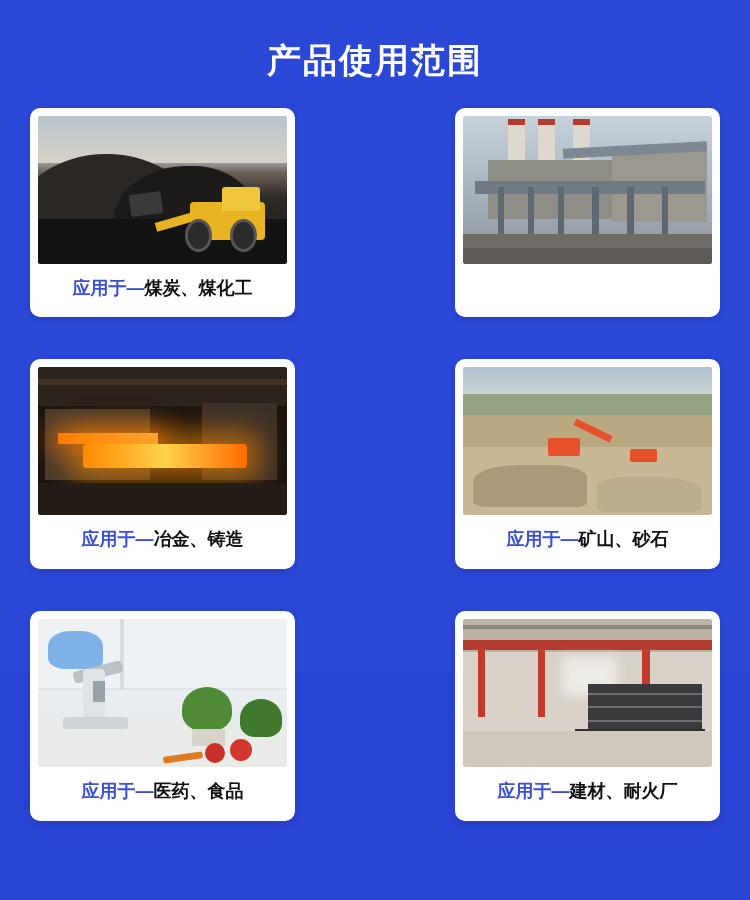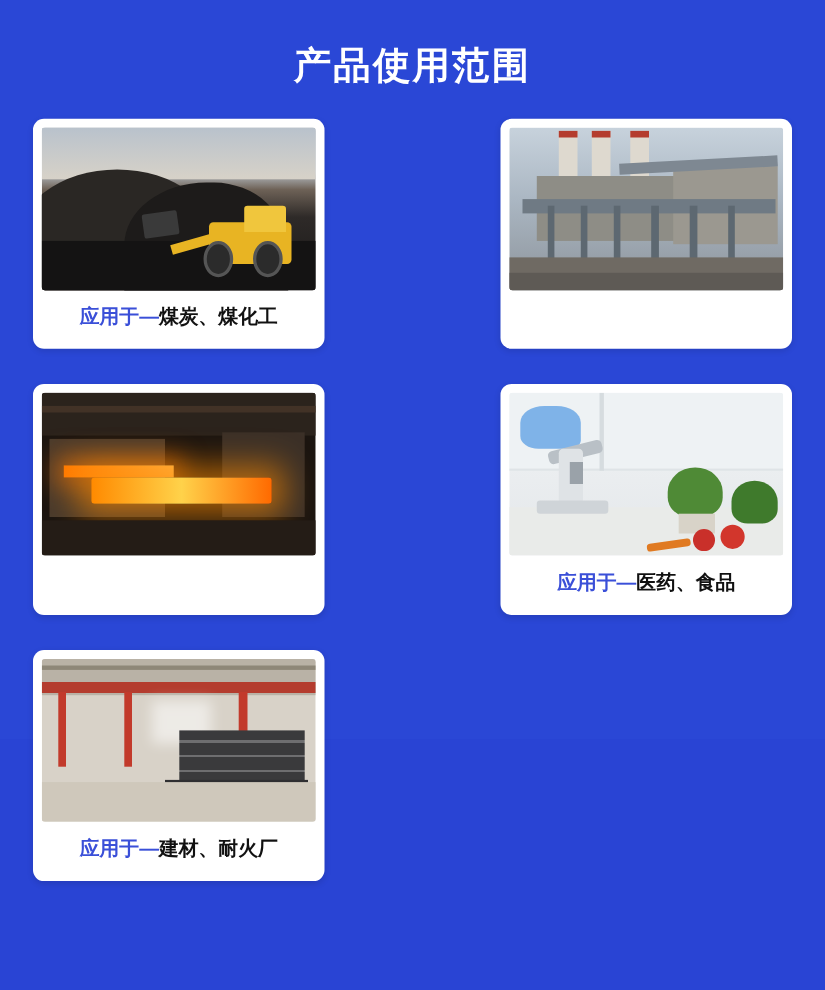--- a/index.html
+++ b/index.html
@@ -37,21 +37,21 @@
     letter-spacing: 0.5px;
     margin-top: 26px;
     line-height: 1.2;
   }
   .grid {
     margin: 27px auto 0 auto;
     width: 690px;
     display: grid;
     grid-template-columns: 265px 265px;
     justify-content: space-between;
-    row-gap: 32px;
+    row-gap: 42px;
   }
   .card {
     background: #ffffff;
     border-radius: 10px;
     padding: 8px 8px 6px 8px;
     box-shadow: 0 2px 6px rgba(0,0,0,0.12);
     display: flex;
     flex-direction: column;
   }
   .card .photo {
@@ -210,22 +210,44 @@
         <div class="ph p3">
           <div class="roof"></div>
           <div class="beam"></div>
           <div class="mach"></div>
           <div class="mach2"></div>
           <div class="glow2"></div>
           <div class="glow"></div>
           <div class="floor"></div>
         </div>
       </div>
-    </div>
-
+      <div class="caption">
+        <span class="lead">应用于—</span><span class="main">冶金、铸造</span>
+      </div>
+    </div>
+
+    <div class="card">
+      <div class="photo">
+        <div class="ph p4">
+          <div class="sky"></div>
+          <div class="far"></div>
+          <div class="mid"></div>
+          <div class="water"></div>
+          <div class="pit"></div>
+          <div class="rock1"></div>
+          <div class="rock2"></div>
+          <div class="ex-arm"></div>
+          <div class="ex-body"></div>
+          <div class="ex2"></div>
+        </div>
+      </div>
+      <div class="caption">
+        <span class="lead">应用于—</span><span class="main">矿山、砂石</span>
+      </div>
+    </div>
 
     <div class="card">
       <div class="photo">
         <div class="ph p5">
           <div class="win"></div>
           <div class="winbar"></div>
           <div class="bench"></div>
           <div class="hand"></div>
           <div class="scope-tube"></div>
           <div class="scope-arm"></div>

